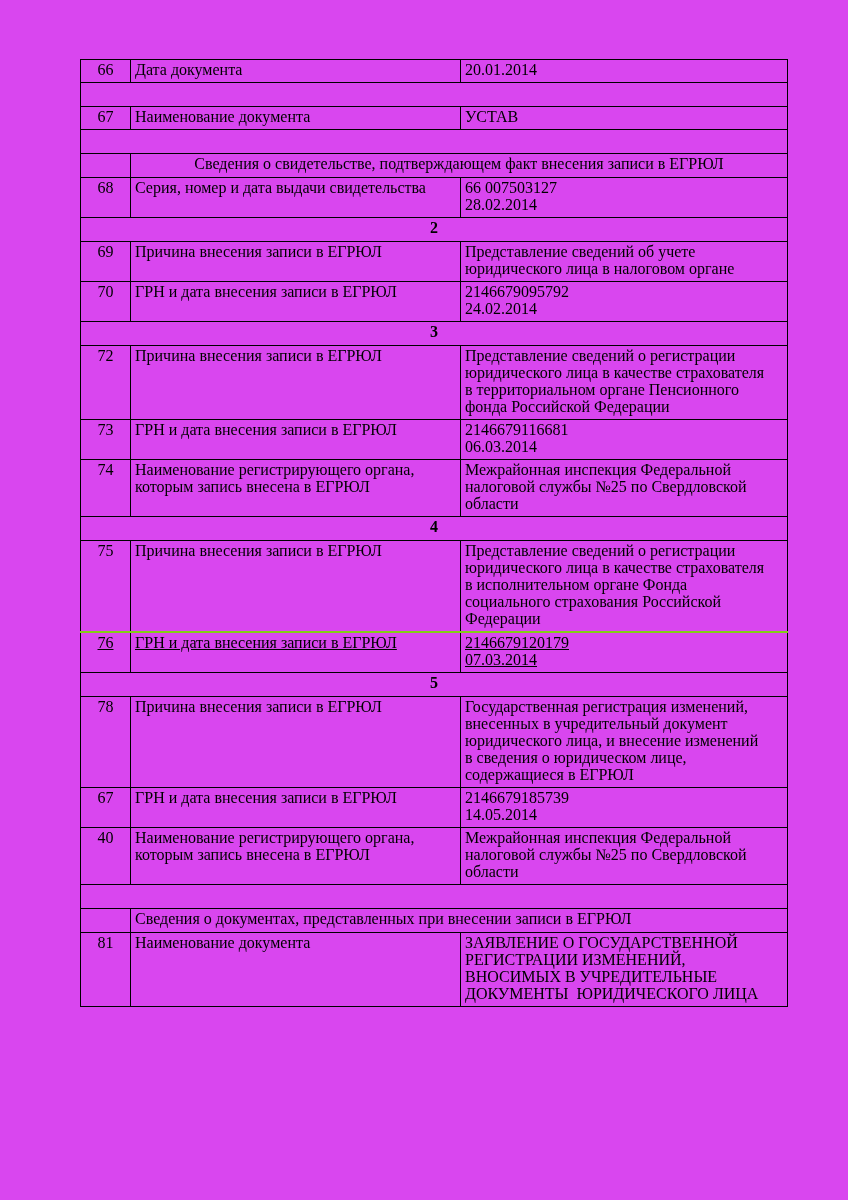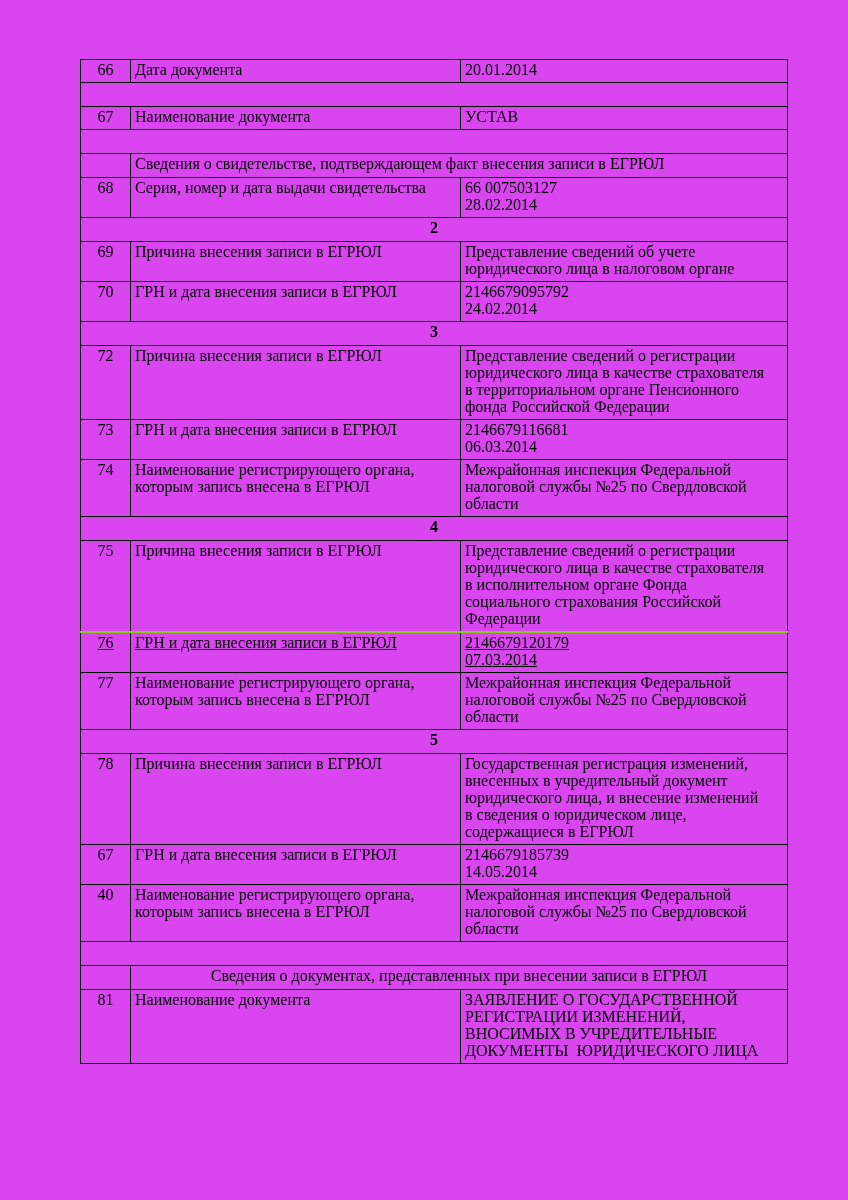--- a/index.html
+++ b/index.html
@@ -43,22 +43,22 @@
     padding: 0;
   }
   td.section {
     text-align: center;
     font-weight: bold;
     height: 18px;
     padding-top: 1px;
     padding-bottom: 2px;
   }
   td.hdr { height: 18px; }
-  td.hdr.center { }
-  td.hdr.left { text-align: center; }
+  td.hdr.center { text-align: center; }
+  td.hdr.left { text-align: left; }
   tr.thick-top td {
     border-top: 2px solid #84cc16;
     text-decoration: underline;
   }
   .footer {
     position: absolute;
     left: 74px;
     top: 1137px;
     width: 717px;
     display: flex;
@@ -162,28 +162,20 @@
 социального страхования Российской
 Федерации</td>
         </tr>
         <tr class="thick-top">
           <td class="num">76</td>
           <td class="label">ГРН и дата внесения записи в ЕГРЮЛ</td>
           <td class="value">2146679120179
 07.03.2014</td>
         </tr>
         <tr>
-          <td class="num">77</td>
-          <td class="label">Наименование регистрирующего органа,
-которым запись внесена в ЕГРЮЛ</td>
-          <td class="value">Межрайонная инспекция Федеральной
-налоговой службы №25 по Свердловской
-области</td>
-        </tr>
-        <tr>
           <td class="section" colspan="3">5</td>
         </tr>
         <tr>
           <td class="num">78</td>
           <td class="label">Причина внесения записи в ЕГРЮЛ</td>
           <td class="value">Государственная регистрация изменений,
 внесенных в учредительный документ
 юридического лица, и внесение изменений
 в сведения о юридическом лице,
 содержащиеся в ЕГРЮЛ</td>

